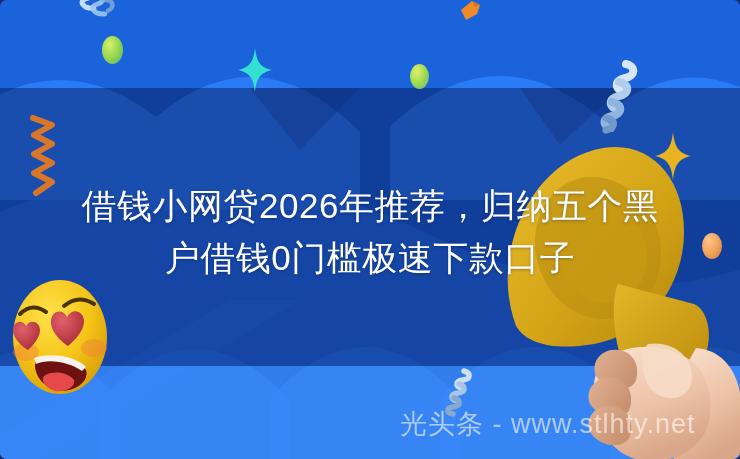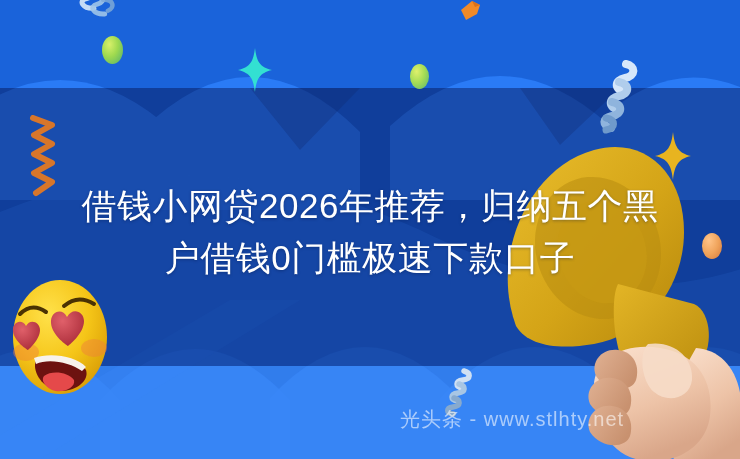--- a/index.html
+++ b/index.html
@@ -3,20 +3,21 @@
 <meta charset="utf-8">
 <style>
   html,body{margin:0;padding:0;background:#0f2f6e;}
   *{box-sizing:border-box;}
   #stage{
     position:relative;
     width:740px;height:459px;
     overflow:hidden;
     font-family:"Liberation Sans","DejaVu Sans",sans-serif;
     background:#6d28d9;
+    border-radius:7px;
   }
 
   
   .bg-base{position:absolute;inset:0;background:#1a63da;}
 
   
   .waves{position:absolute;left:0;top:0;width:740px;height:459px;}
 
   
   .band{position:absolute;left:0;width:740px;pointer-events:none;mix-blend-mode:multiply;}
@@ -64,21 +65,21 @@
     padding:0 36px;
     text-shadow:0 1px 3px rgba(0,20,60,0.35);
     white-space:pre-line;
   }
 
   
   .watermark{
     position:absolute;
     left:400px;top:406px;
     color:rgba(255,255,255,0.58);
-    font-size:20px;
+    font-size:27px;
     letter-spacing:1px;
     white-space:nowrap;
     font-weight:400;
   }
 </style>
 </head>
 <body>
 
 <div id="stage">
 

